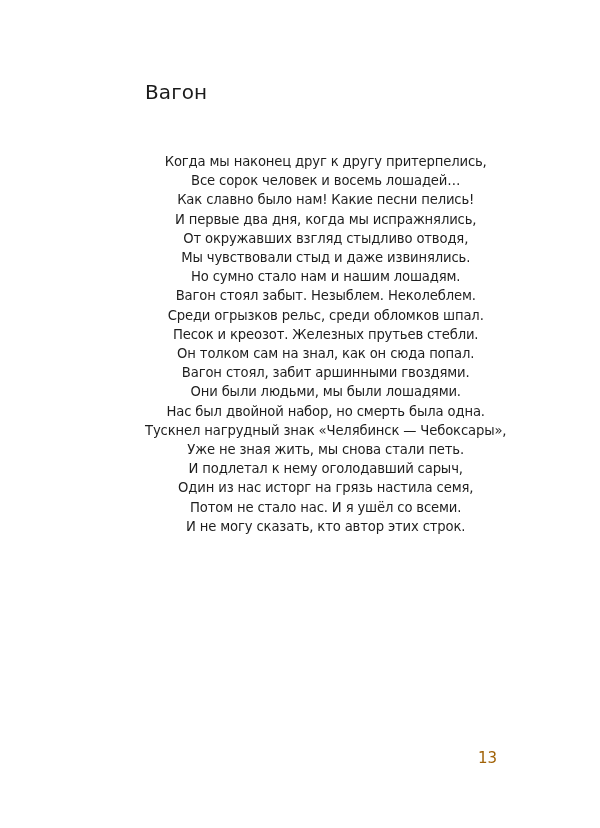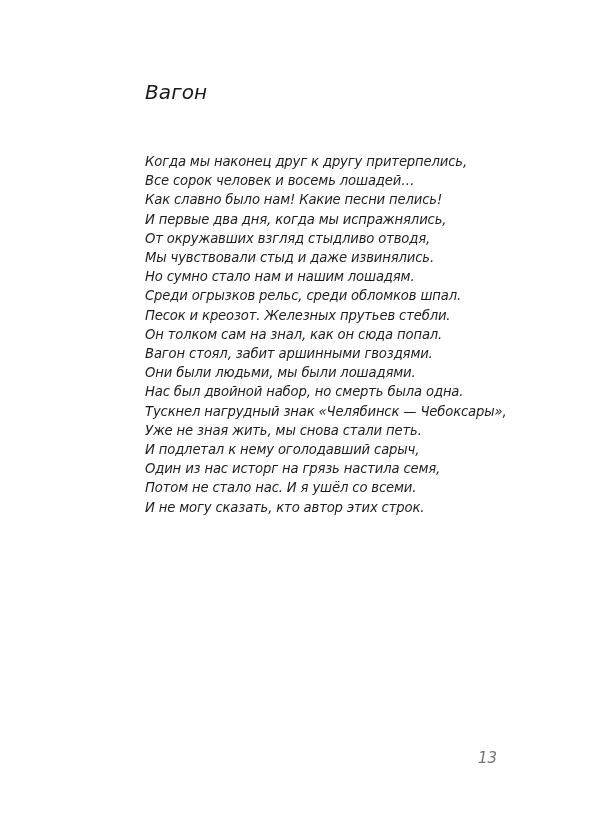--- a/index.html
+++ b/index.html
@@ -14,21 +14,20 @@
       overflow: hidden;
       font-family: "DejaVu Sans", "Liberation Sans", sans-serif;
       color: #1e1e1e;
     }
     .page {
       position: absolute;
       left: 0; top: 0;
       width: 600px;
       height: 824px;
       background: #ffffff;
-      font-style: italic;
     }
     .title {
       position: absolute;
       left: 145px;
       top: 80px;
       margin: 0;
       font-size: 20px;
       font-weight: normal;
       line-height: 24px;
       letter-spacing: 0.1px;
@@ -43,44 +42,46 @@
       list-style: none;
       font-size: 13.2px;
       line-height: 19.2px;
       color: #1e1e1e;
       letter-spacing: -0.15px;
     }
     .poem li {
       white-space: nowrap;
       margin: 0;
       padding: 0;
+      text-align: center;
     }
     .page-number {
       position: absolute;
       left: 478px;
       top: 748px;
       font-size: 15px;
       line-height: 20px;
-      color: #737373;
+      color: #a16207;
     }
   </style>
 </head>
 <body>
 
 <div class="page">
   <h1 class="title">Вагон</h1>
 
   <ul class="poem">
     <li>Когда мы наконец друг к другу притерпелись,</li>
     <li>Все сорок человек и восемь лошадей…</li>
     <li>Как славно было нам! Какие песни пелись!</li>
     <li>И первые два дня, когда мы испражнялись,</li>
     <li>От окружавших взгляд стыдливо отводя,</li>
     <li>Мы чувствовали стыд и даже извинялись.</li>
     <li>Но сумно стало нам и нашим лошадям.</li>
+    <li>Вагон стоял забыт. Незыблем. Неколеблем.</li>
     <li>Среди огрызков рельс, среди обломков шпал.</li>
     <li>Песок и креозот. Железных прутьев стебли.</li>
     <li>Он толком сам на знал, как он сюда попал.</li>
     <li>Вагон стоял, забит аршинными гвоздями.</li>
     <li>Они были людьми, мы были лошадями.</li>
     <li>Нас был двойной набор, но смерть была одна.</li>
     <li>Тускнел нагрудный знак «Челябинск — Чебоксары»,</li>
     <li>Уже не зная жить, мы снова стали петь.</li>
     <li>И подлетал к нему оголодавший сарыч,</li>
     <li>Один из нас исторг на грязь настила семя,</li>

